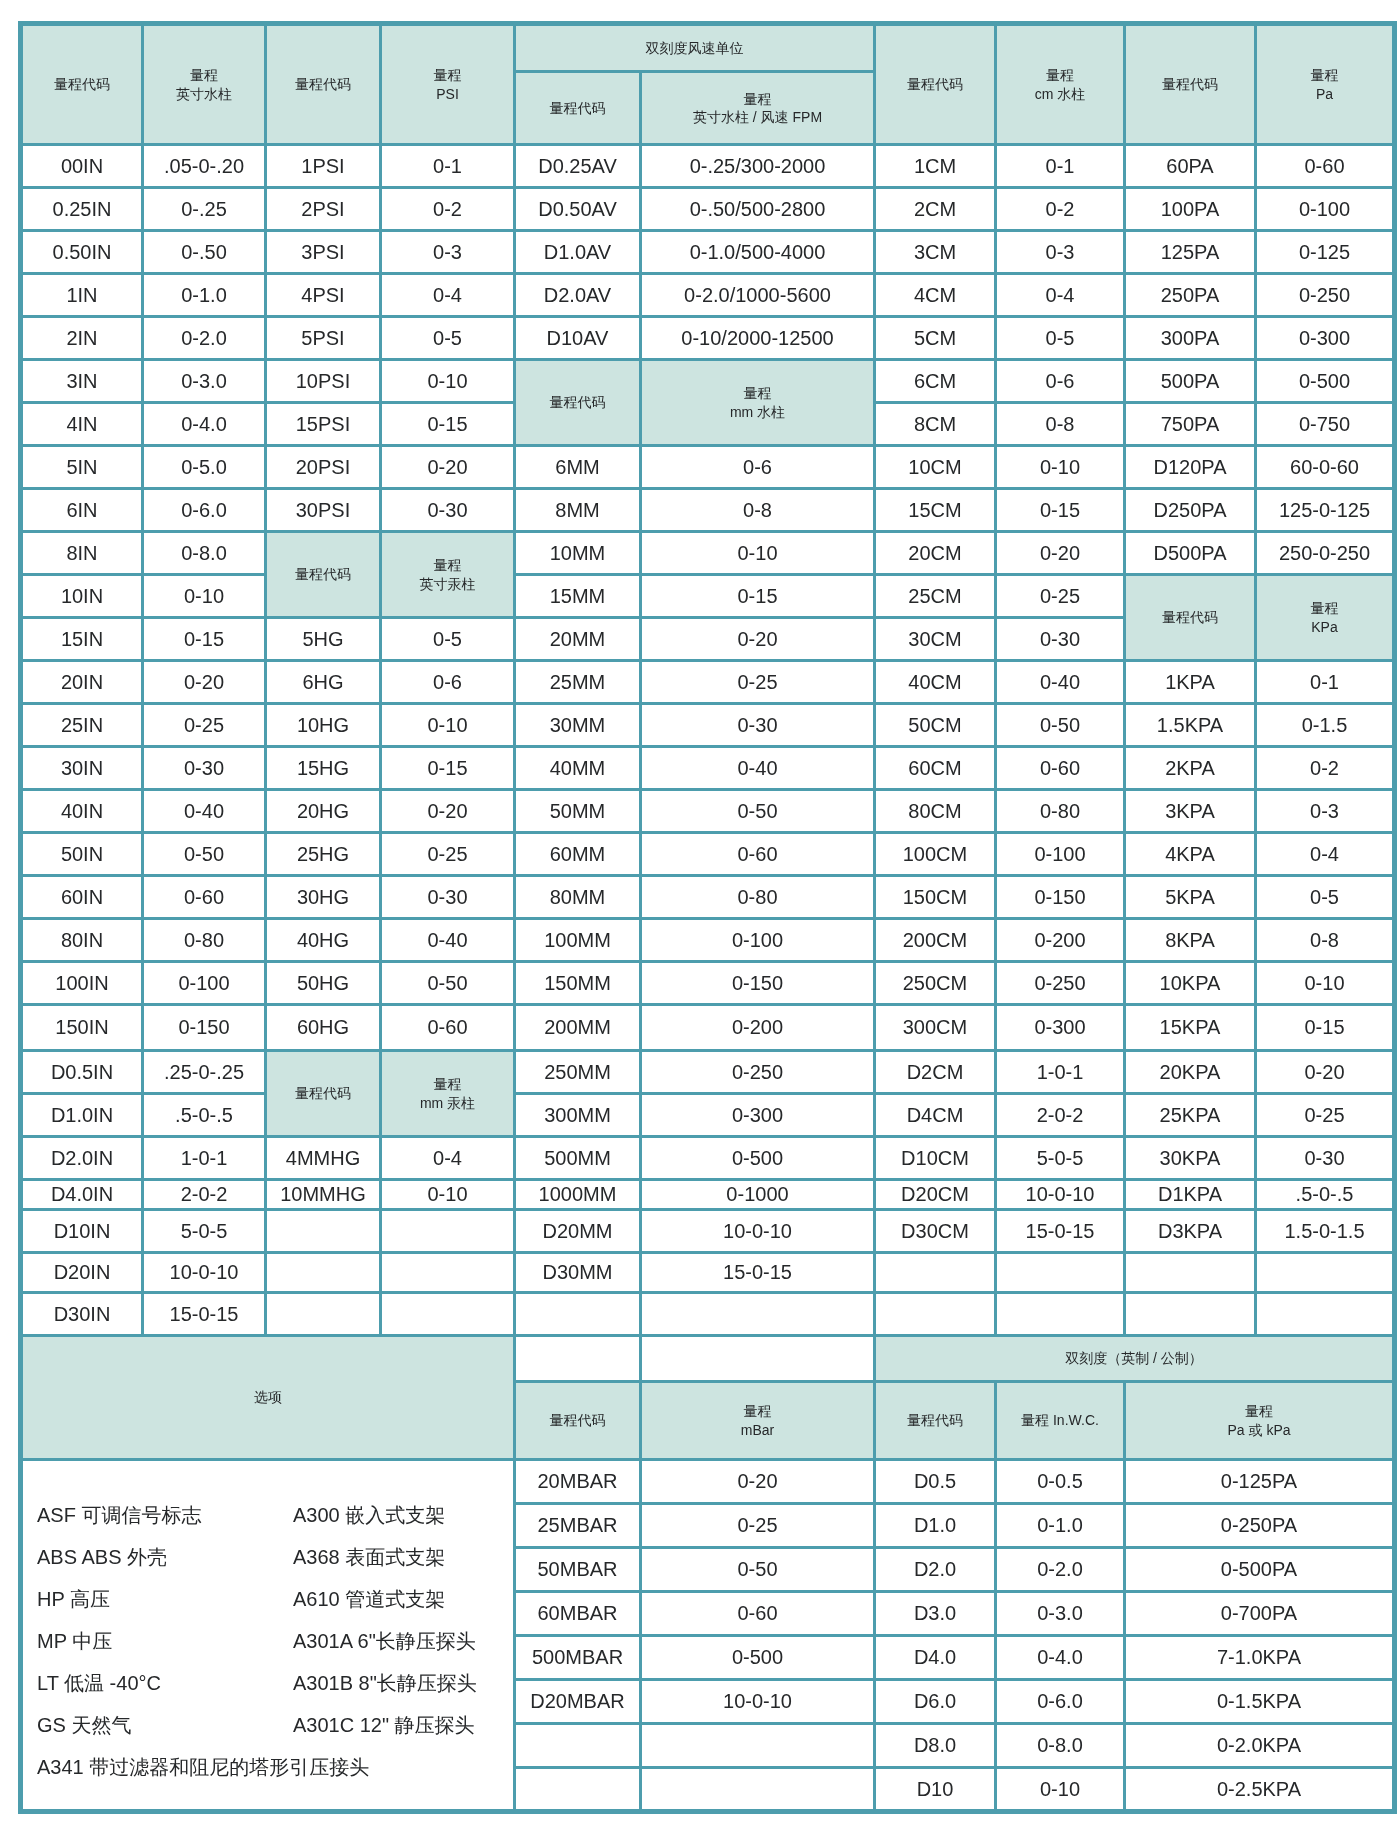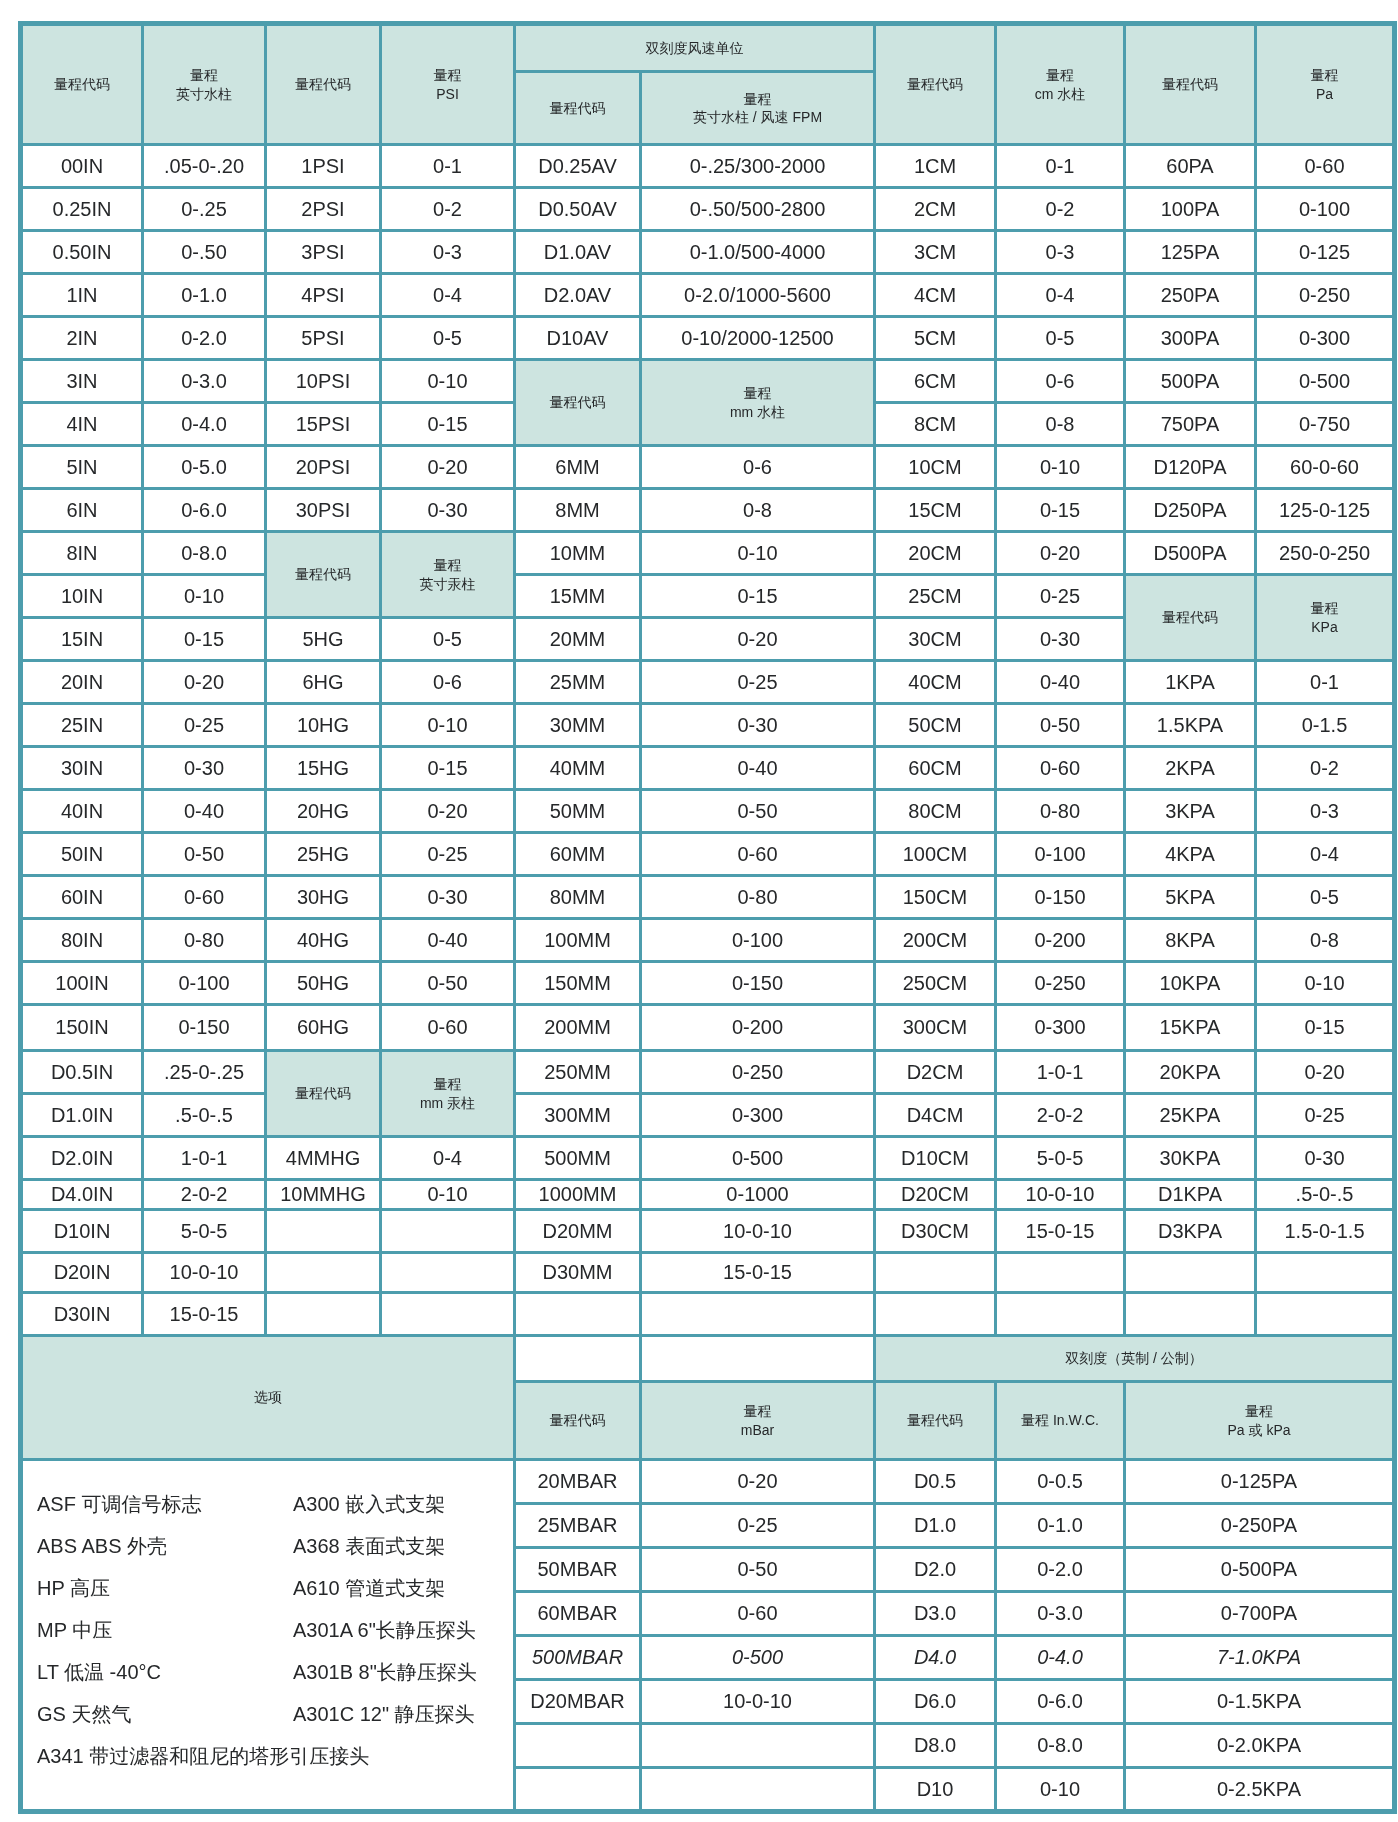--- a/index.html
+++ b/index.html
@@ -21,21 +21,21 @@
   }
   td.hd{
     background:#cde4e0;
     font-size:14px;
     white-space:pre-line;
     line-height:1.3;
   }
   td.opt{
     vertical-align:top;text-align:left;
   }
-  .opt-list{padding:22px 4px 0 14px;}
+  .opt-list{padding:33px 4px 0 14px;}
   .opt-line{
     display:grid;grid-template-columns:256px auto;
     height:42px;align-items:center;font-size:20px;
     white-space:nowrap;
   }
   .opt-line.full span{grid-column:1/-1;}
 </style>
 </head>
 <body>
 
@@ -472,21 +472,21 @@
         <td>0-2.0</td>
         <td colspan="2">0-500PA</td>
       </tr>
       <tr style="height: 44px;">
         <td>60MBAR</td>
         <td>0-60</td>
         <td>D3.0</td>
         <td>0-3.0</td>
         <td colspan="2">0-700PA</td>
       </tr>
-      <tr style="height: 44px; font-style: italic;">
+      <tr style="height: 44px;">
         <td>500MBAR</td>
         <td>0-500</td>
         <td>D4.0</td>
         <td>0-4.0</td>
         <td colspan="2">7-1.0KPA</td>
       </tr>
       <tr style="height: 44px;">
         <td>D20MBAR</td>
         <td>10-0-10</td>
         <td>D6.0</td>

